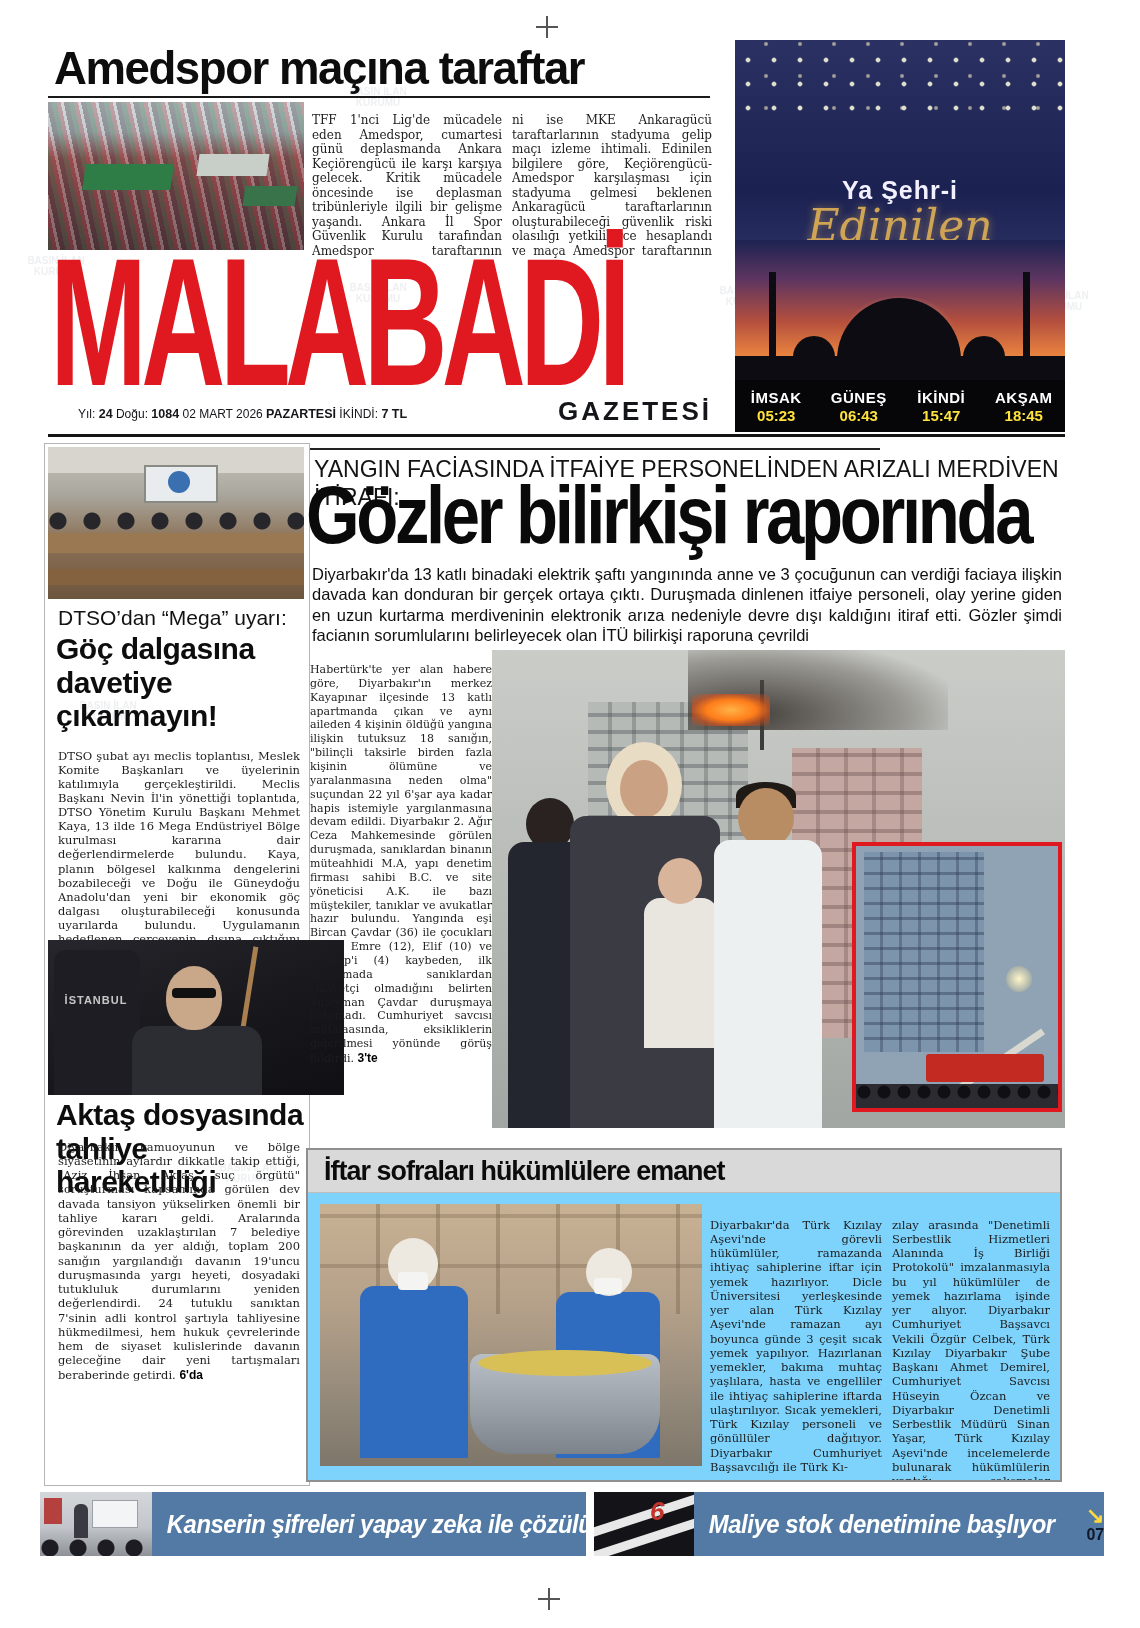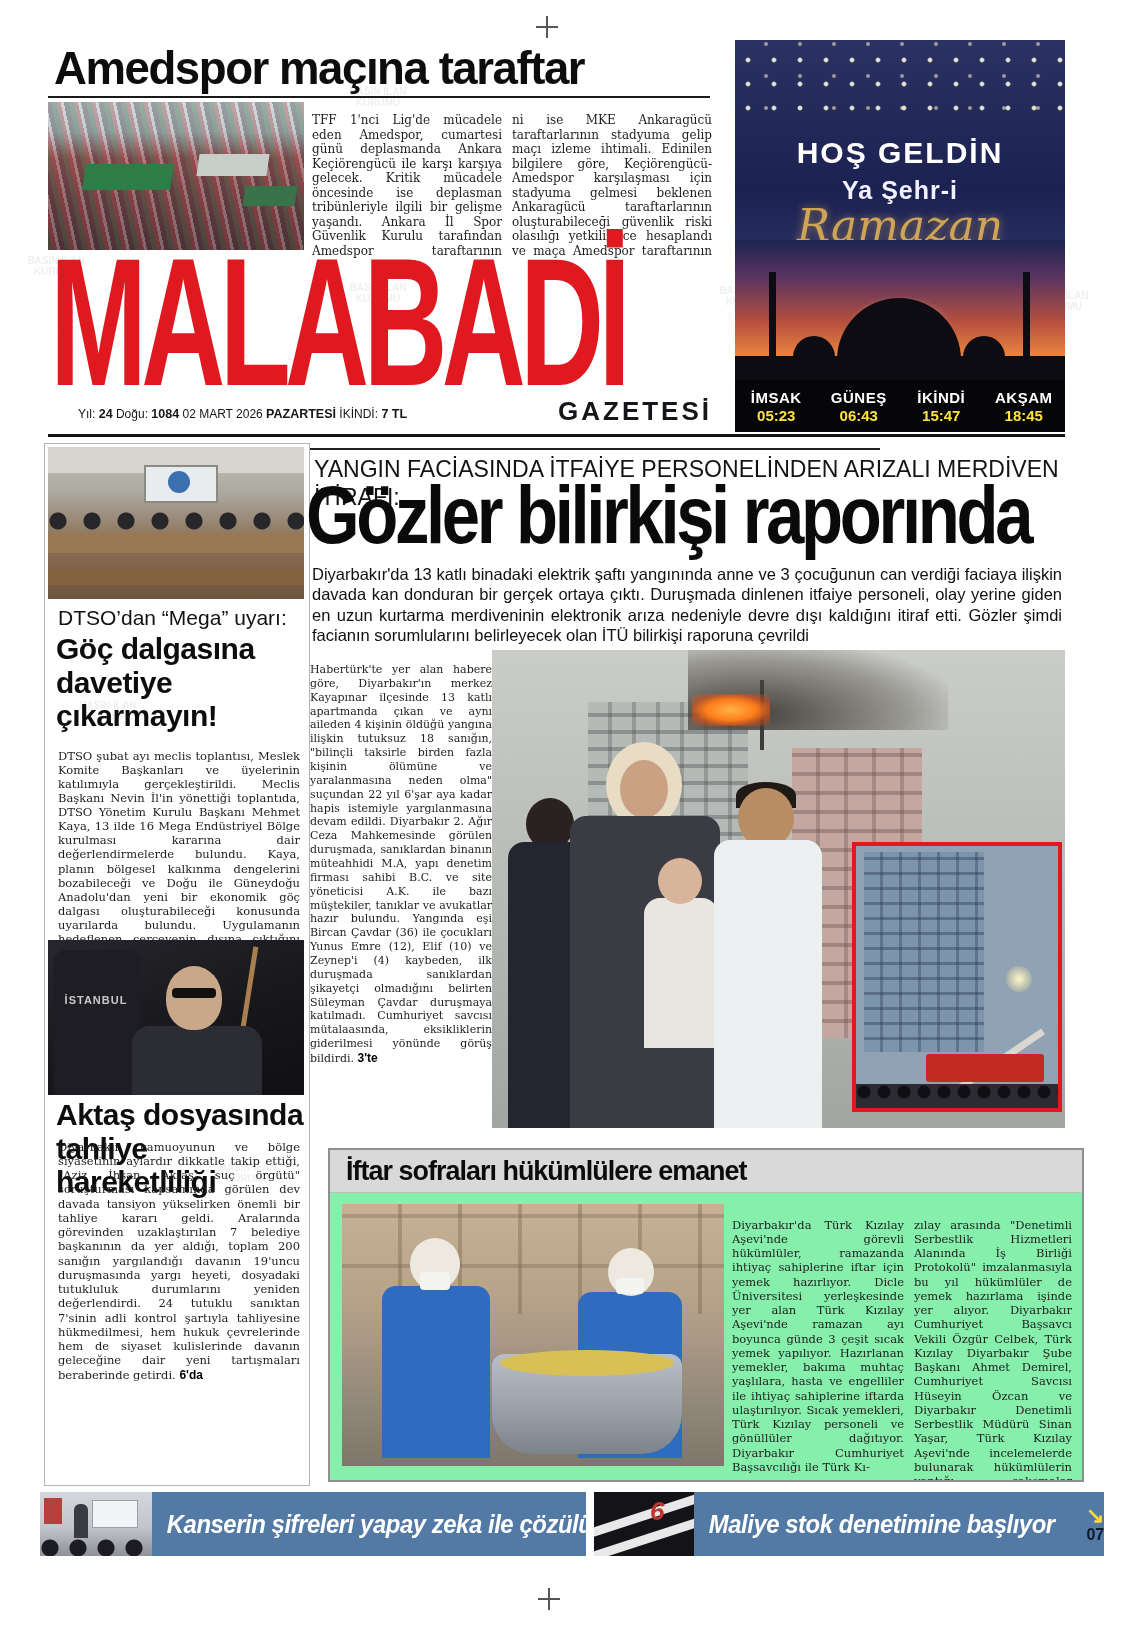--- a/index.html
+++ b/index.html
@@ -87,21 +87,21 @@
   .mp-desk{position:absolute;left:0;top:86px;width:100%;height:20px;background:#9a7851;}
   .mp-desk2{position:absolute;left:0;top:122px;width:100%;height:16px;background:#84623f;}
   .mp-people{position:absolute;left:0;top:62px;width:100%;height:26px;background-image:
      radial-gradient(circle at 10px 12px,#26262b 8px,transparent 9px);background-size:34px 26px;}
 
   .dtso-kicker{left:58px;top:606px;font-size:21px;font-weight:400;color:#121212;}
   .dtso-headline{left:56px;top:632px;width:248px;font-size:30px;line-height:1.12;font-weight:700;
      letter-spacing:-.5px;color:#0d0d0d;}
   .dtso-body{left:58px;top:737px;width:242px;height:198px;overflow:hidden;font-size:11.5px;line-height:1.23;}
 
-  .police-photo{left:48px;top:940px;width:256px;height:155px;overflow:hidden;
+  .police-photo{left:48px;top:940px;width:296px;height:155px;overflow:hidden;
      background:linear-gradient(160deg,#26262c 0%,#17171c 55%,#101014 100%);}
   .pp-head{position:absolute;left:118px;top:26px;width:56px;height:64px;border-radius:50% 50% 46% 46%;
      background:#c9a88a;}
   .pp-glasses{position:absolute;left:124px;top:48px;width:44px;height:10px;background:#111;border-radius:4px;}
   .pp-body{position:absolute;left:84px;top:86px;width:130px;height:70px;border-radius:18px 18px 0 0;background:#2c2c33;}
   .pp-officer{position:absolute;left:6px;top:10px;width:86px;height:145px;border-radius:12px 12px 0 0;background:#1d1d23;}
   .pp-tag{position:absolute;left:16px;top:54px;width:64px;color:rgba(255,255,255,.75);
      font-size:11px;font-weight:700;letter-spacing:1px;text-align:center;}
   .pp-stick{position:absolute;left:196px;top:6px;width:5px;height:120px;background:#a97f4f;transform:rotate(9deg);}
 
@@ -152,21 +152,21 @@
      background-image:repeating-linear-gradient(0deg,transparent 0 12px,rgba(40,55,75,.4) 12px 15px),
        repeating-linear-gradient(90deg,transparent 0 16px,rgba(40,55,75,.35) 16px 19px);}
   .fi-truck{position:absolute;left:70px;bottom:26px;width:118px;height:28px;background:#c22a22;border-radius:3px;}
   .fi-ladder{position:absolute;left:92px;bottom:44px;width:104px;height:7px;background:#d8d8d0;transform:rotate(-34deg);}
   .fi-crowd{position:absolute;left:0;bottom:0;width:100%;height:24px;background:#2b2b31;
      background-image:radial-gradient(circle at 8px 8px,#101014 6px,transparent 7px);background-size:20px 24px;}
   .fi-light{position:absolute;left:150px;top:120px;width:26px;height:26px;border-radius:50%;
      background:radial-gradient(circle,#fff6c8,rgba(255,220,120,.2) 70%,transparent);}
 
   
-  .iftar-box{left:328px;top:1148px;width:752px;height:330px;border:2px solid #8f8f8f;background:#86efac;}
+  .iftar-box{left:306px;top:1148px;width:752px;height:330px;border:2px solid #8f8f8f;background:#7dd3fc;}
   .iftar-head{position:absolute;left:0;top:0;width:100%;height:42px;background:#d9d9d9;border-bottom:1px solid #bdbdbd;}
   .iftar-title{position:absolute;left:16px;top:5px;font-size:28px;font-weight:700;letter-spacing:-1px;color:#0c0c0c;
      transform:scaleX(.96);transform-origin:left top;}
   .iftar-photo{position:absolute;left:12px;top:54px;width:382px;height:262px;overflow:hidden;
      background:linear-gradient(180deg,#c8b294 0%,#b4a089 40%,#93897a 75%,#7e766a 100%);}
   .ip-cabinets{position:absolute;left:0;top:0;width:100%;height:110px;opacity:.8;background-image:
      repeating-linear-gradient(90deg,transparent 0 56px,rgba(92,70,48,.35) 56px 60px),
      repeating-linear-gradient(0deg,transparent 0 46px,rgba(92,70,48,.3) 46px 50px);}
   .ip-pot{position:absolute;left:150px;top:150px;width:190px;height:100px;border-radius:12px 12px 40px 40px;
      background:linear-gradient(180deg,#b9bfc6 0%,#979da5 60%,#7d838b 100%);}
@@ -245,23 +245,22 @@
   <p class="abs serif-body ts-col ts-col1">TFF 1'nci Lig'de mücadele eden Amedspor, cumartesi günü deplasmanda Ankara Keçiörengücü ile karşı karşıya gelecek. Kritik mücadele öncesinde ise deplasman tribünleriyle ilgili bir gelişme yaşandı. Ankara İl Spor Güvenlik Kurulu tarafından Amedspor taraftarının stadyuma alınmayacağı belirtildi. Deplasman yasağı nede-</p>
   <p class="abs serif-body ts-col ts-col2">
     <span>ni ise MKE Ankaragücü taraftarlarının stadyuma gelip maçı izleme ihtimali. Edinilen bilgilere göre, Keçiörengücü-Amedspor karşılaşması için stadyuma gelmesi beklenen Ankaragücü taraftarlarının oluşturabileceği güvenlik riski olasılığı yetkililerce hesaplandı ve maça Amedspor taraftarının alınmayacağı duyurdu.</span>
     <b class="pref">8'de</b>
   </p>
 
   <div class="abs rcard">
     <div class="rc-top">
       <div class="rc-lights"></div>
     </div>
-    <div class="rc-g1">HOŞ GELDİN</div>
     <div class="rc-g2">Ya Şehr-i</div>
-    <div class="rc-g3">Ramazan</div>
+    <div class="rc-g3">Edinilen</div>
     <div class="rc-sunset">
       <div class="rc-sun"></div>
       <div class="mq mq-min1"></div>
       <div class="mq mq-min2"></div>
       <div class="mq mq-sdome1"></div>
       <div class="mq mq-sdome2"></div>
       <div class="mq mq-dome"></div>
       <div class="mq mq-base"></div>
     </div>
     <div class="rc-prayer">

